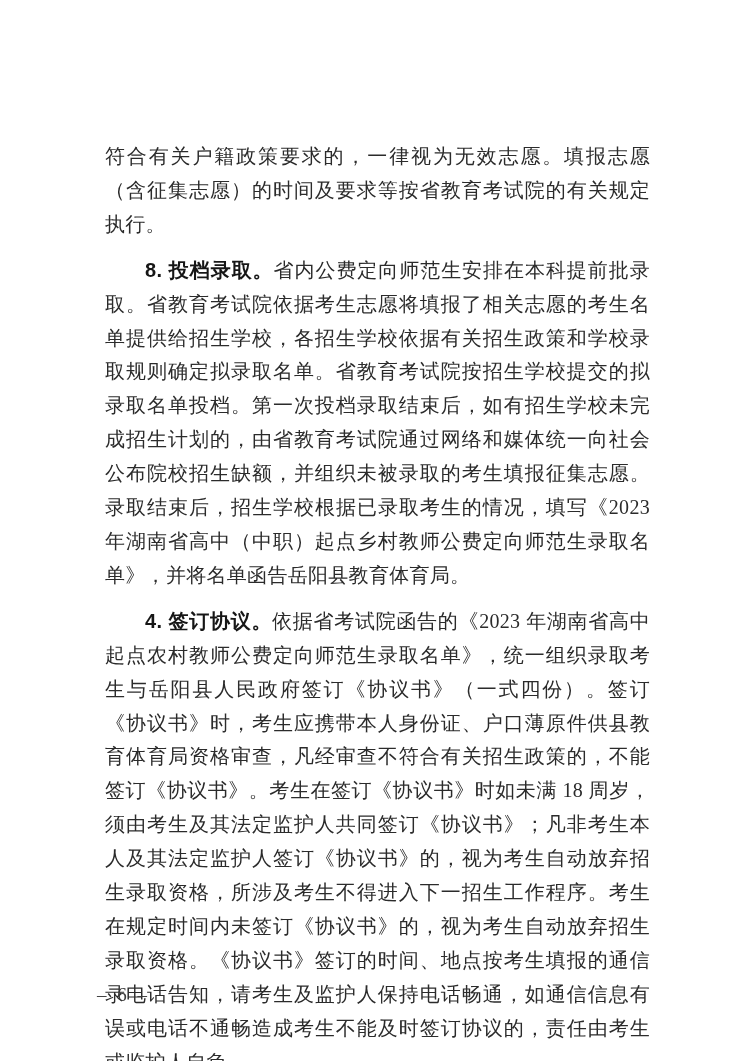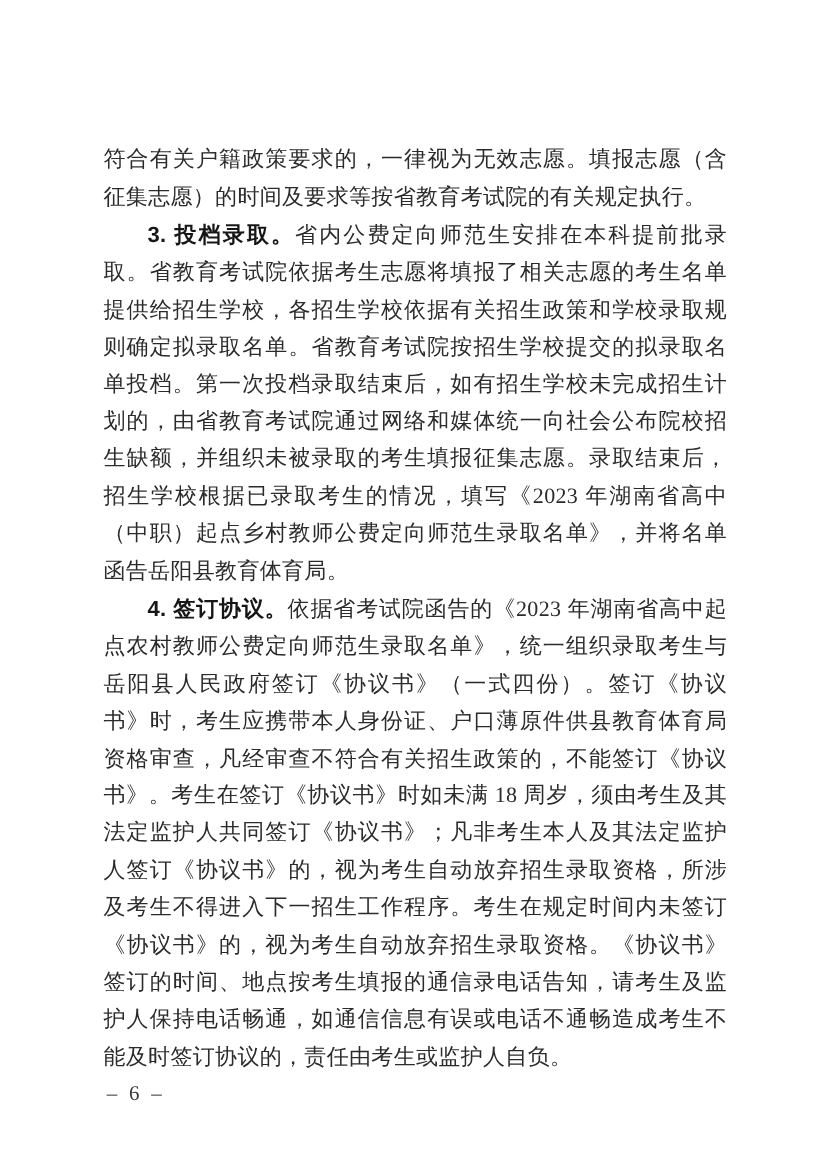--- a/index.html
+++ b/index.html
@@ -21,21 +21,21 @@
     top: 128px;
     width: 569px;
     font-size: 20px;
     line-height: 33.9px;
     letter-spacing: 0.3px;
     color: #2b2b2b;
     text-align: justify;
     text-justify: inter-ideograph;
   }
   .para {
-    margin: 1px;
+    margin: 12px;
     padding: 0;
   }
   .para.indent {
     text-indent: 2em;
   }
   .para .lead {
     font-weight: 700;
     color: #161616;
     font-family: "Liberation Sans", "DejaVu Sans", sans-serif;
   }
@@ -48,17 +48,17 @@
     color: #3a3a3a;
     font-family: "Liberation Serif", "DejaVu Serif", serif;
   }
 </style>
 </head>
 <body>
 
 <div class="page">
   <main class="doc-body">
       <p class="para">符合有关户籍政策要求的，一律视为无效志愿。填报志愿（含征集志愿）的时间及要求等按省教育考试院的有关规定执行。</p>
-      <p class="para indent"><span class="lead">3. 投档录取。</span>省内公费定向师范生安排在本科提前批录取。省教育考试院依据考生志愿将填报了相关志愿的考生名单提供给招生学校，各招生学校依据有关招生政策和学校录取规则确定拟录取名单。省教育考试院按招生学校提交的拟录取名单投档。第一次投档录取结束后，如有招生学校未完成招生计划的，由省教育考试院通过网络和媒体统一向社会公布院校招生缺额，并组织未被录取的考生填报征集志愿。录取结束后，招生学校根据已录取考生的情况，填写《2023 年湖南省高中（中职）起点乡村教师公费定向师范生录取名单》，并将名单函告岳阳县教育体育局。</p>
+      <p class="para indent"><span class="lead">8. 投档录取。</span>省内公费定向师范生安排在本科提前批录取。省教育考试院依据考生志愿将填报了相关志愿的考生名单提供给招生学校，各招生学校依据有关招生政策和学校录取规则确定拟录取名单。省教育考试院按招生学校提交的拟录取名单投档。第一次投档录取结束后，如有招生学校未完成招生计划的，由省教育考试院通过网络和媒体统一向社会公布院校招生缺额，并组织未被录取的考生填报征集志愿。录取结束后，招生学校根据已录取考生的情况，填写《2023 年湖南省高中（中职）起点乡村教师公费定向师范生录取名单》，并将名单函告岳阳县教育体育局。</p>
       <p class="para indent"><span class="lead">4. 签订协议。</span>依据省考试院函告的《2023 年湖南省高中起点农村教师公费定向师范生录取名单》，统一组织录取考生与岳阳县人民政府签订《协议书》（一式四份）。签订《协议书》时，考生应携带本人身份证、户口薄原件供县教育体育局资格审查，凡经审查不符合有关招生政策的，不能签订《协议书》。考生在签订《协议书》时如未满 18 周岁，须由考生及其法定监护人共同签订《协议书》；凡非考生本人及其法定监护人签订《协议书》的，视为考生自动放弃招生录取资格，所涉及考生不得进入下一招生工作程序。考生在规定时间内未签订《协议书》的，视为考生自动放弃招生录取资格。《协议书》签订的时间、地点按考生填报的通信录电话告知，请考生及监护人保持电话畅通，如通信信息有误或电话不通畅造成考生不能及时签订协议的，责任由考生或监护人自负。</p>
     </main>
   <div class="page-footer">– 6 –</div>
 </div>
 
 </body></html>

